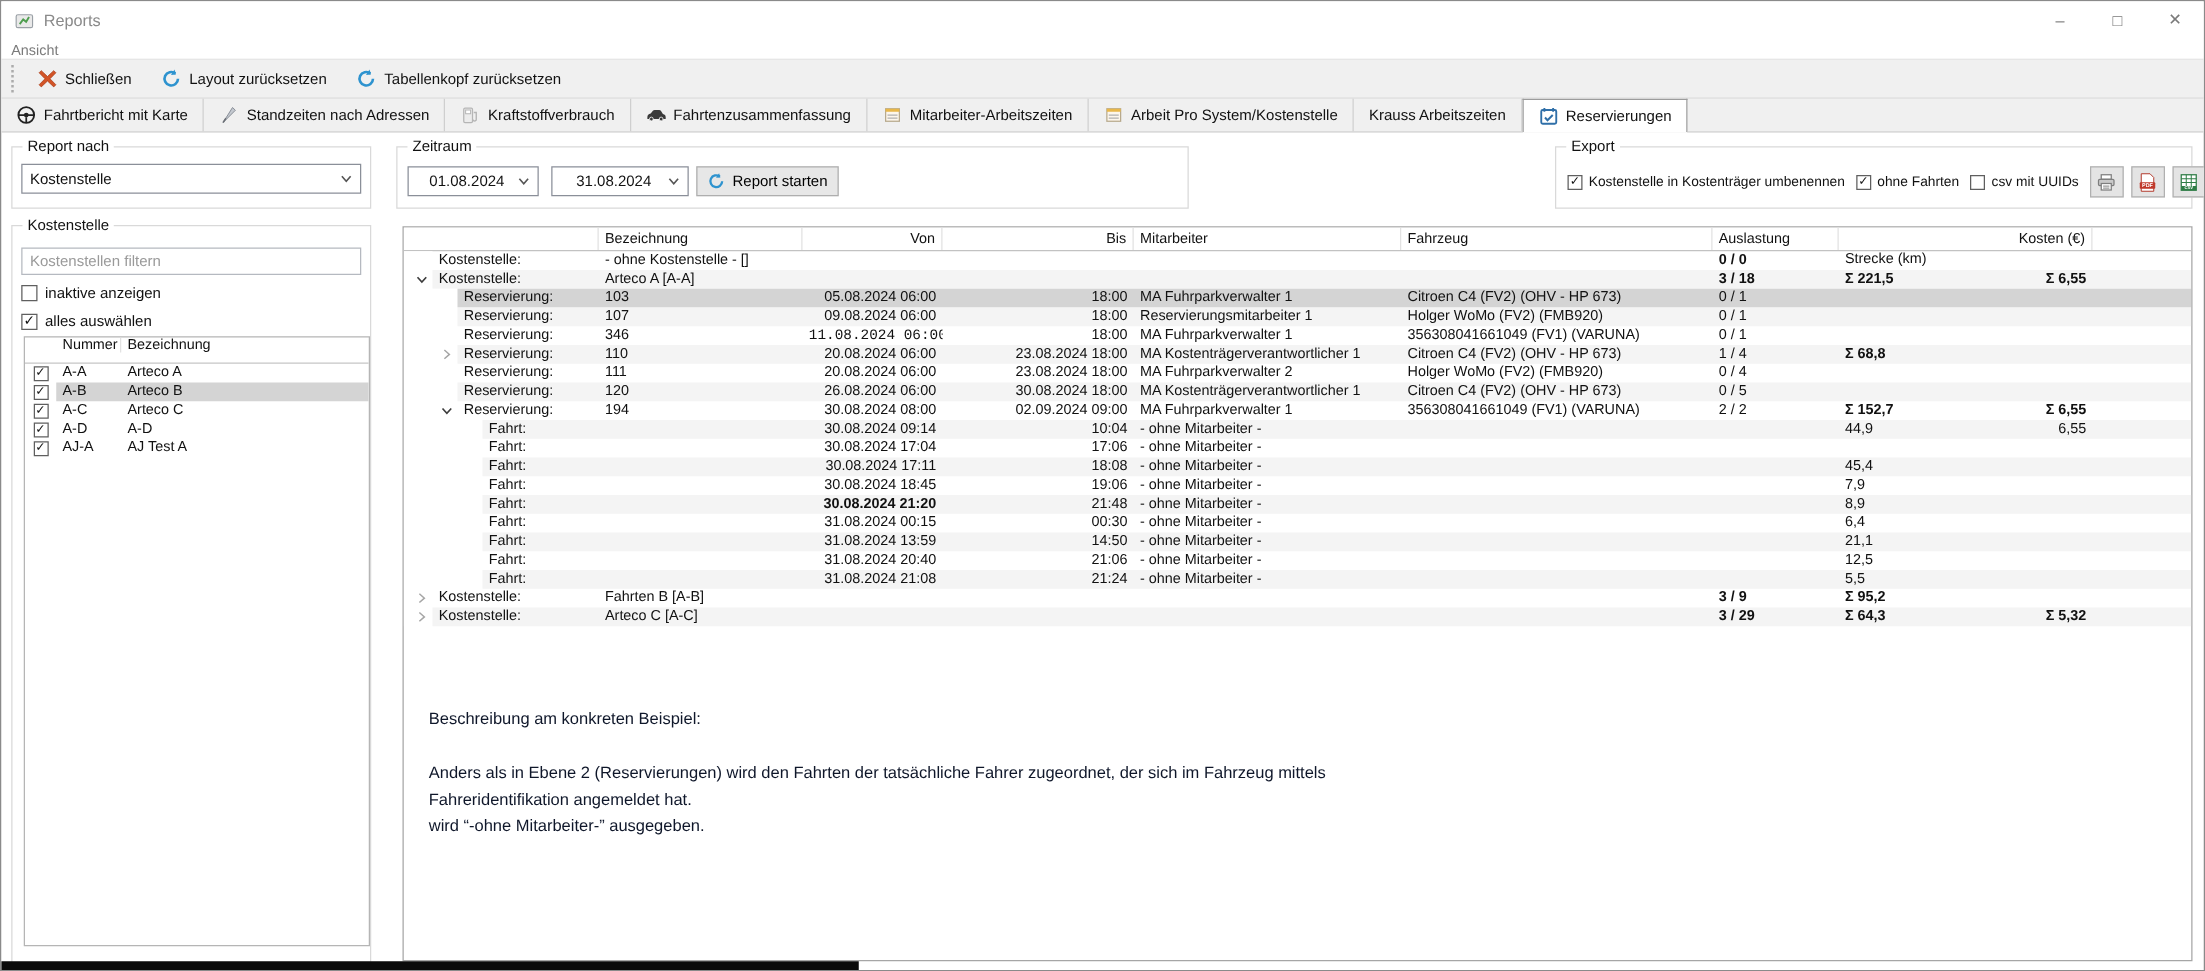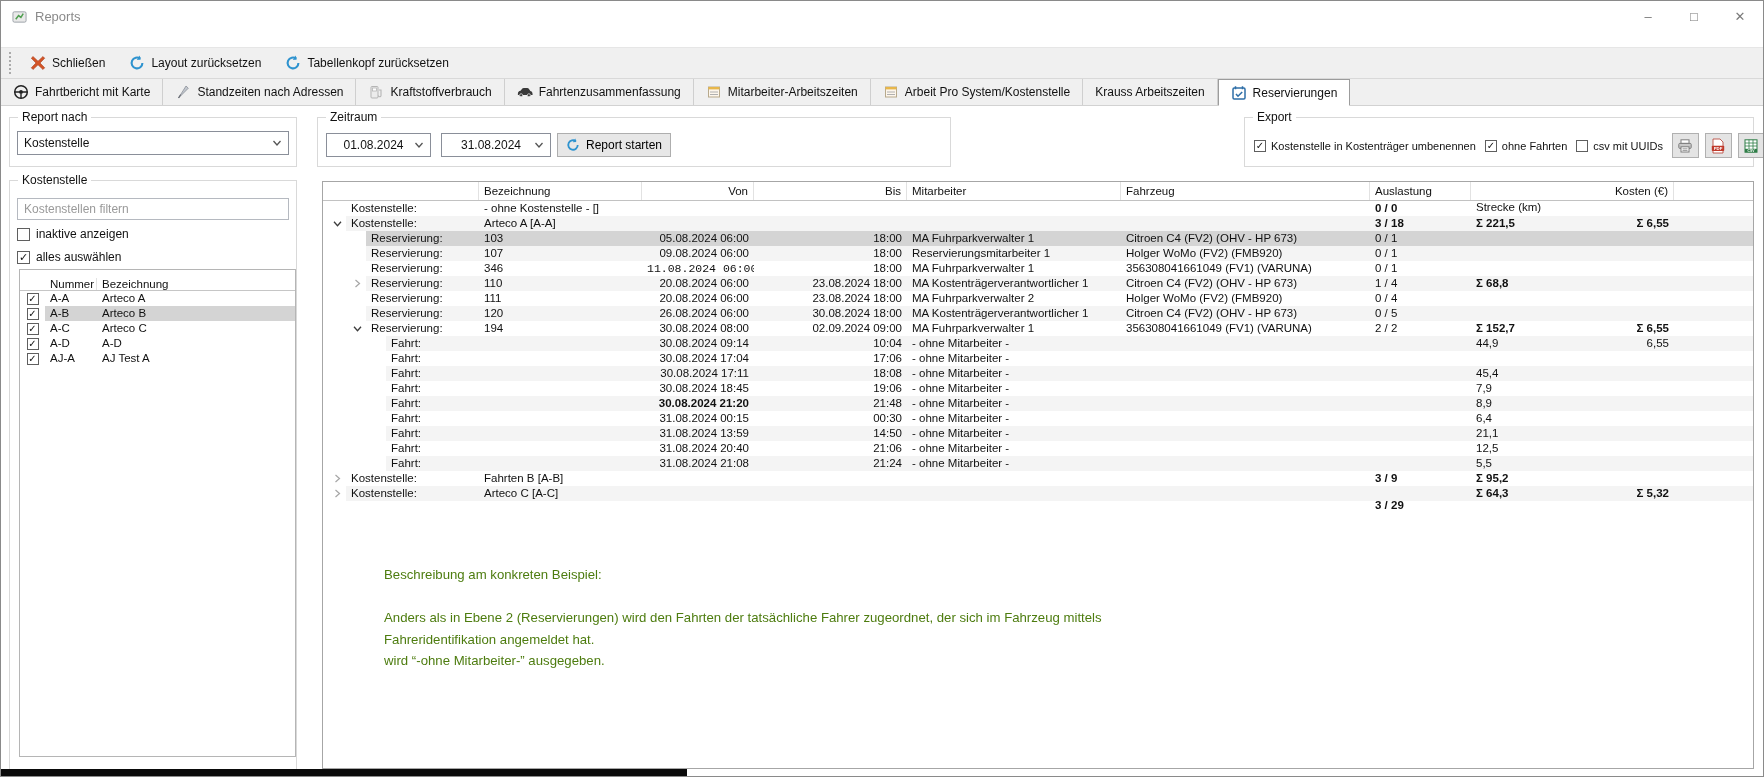--- a/index.html
+++ b/index.html
@@ -53,21 +53,21 @@
   .cb{width:13px;height:13px;border:1px solid #5f5f5f;background:#fff;display:inline-flex;
       align-items:center;justify-content:center;font-size:11px;line-height:1;color:#111;
       box-sizing:border-box;flex:0 0 auto;}
   .cb.small{width:12px;height:12px;font-size:10px;}
   .pushbtn{position:absolute;display:flex;align-items:center;justify-content:center;gap:6px;
            background:#e7e7e7;border:1px solid #aeaeae;font-size:12px;height:24px;
            box-sizing:border-box;padding:0 8px;font-family:inherit;}
   
   .slist{position:absolute;left:18px;top:268px;width:277px;height:488px;border:1px solid #b5b5b5;
          background:#fff;font-size:11.5px;box-sizing:border-box;overflow:hidden;}
-  .shead{display:flex;height:20px;border-bottom:1px solid #c6c6c6;align-items:flex-end;}
+  .shead{display:flex;height:20px;border-bottom:1px solid #c6c6c6;align-items:flex-start;}
   .shc{display:flex;align-items:center;padding:0 5px;border-right:1px solid #e2e2e2;box-sizing:border-box;}
   .srow{display:flex;height:15px;align-items:stretch;}
   .scb{width:25px;display:flex;align-items:center;justify-content:center;flex:0 0 auto;}
   .srest{flex:1;display:flex;align-items:center;}
   .srow.sel .srest{background:#d4d4d4;}
   .scell{padding:0 5px;white-space:nowrap;overflow:hidden;box-sizing:border-box;line-height:15px;}
   .sn{width:52px;flex:0 0 auto;}
   .sb2{flex:1;}
   
   .xbtn{width:27px;height:25px;background:#e4e4e4;border:1px solid #b0b0b0;display:flex;
@@ -77,30 +77,30 @@
           background:#fff;font-size:11.5px;box-sizing:border-box;overflow:hidden;}
   .thead{display:flex;height:18px;border-bottom:1px solid #c2c2c2;align-items:stretch;background:#fff;}
   .hc{display:flex;align-items:center;padding:0 5px;border-right:1px solid #e2e2e2;
       box-sizing:border-box;white-space:nowrap;}
   .hc.r{justify-content:flex-end;}
   .hc.fill{flex:1;border-right:none;}
   .trow{display:flex;height:15px;align-items:stretch;}
   .indent{background:#fff;display:flex;align-items:center;justify-content:flex-end;flex:0 0 auto;}
   .expi{width:9px;height:9px;margin-right:4px;}
   .expi svg{width:100%;height:100%;display:block;}
-  .rowbody{flex:1;display:flex;align-items:flex-start;min-width:0;}
+  .rowbody{flex:1;display:flex;align-items:flex-end;min-width:0;}
   .trow.stripe .rowbody{background:#f4f4f4;}
   .trow.sel .rowbody{background:#d4d4d4;}
   .cell{padding:0 5px;white-space:nowrap;overflow:hidden;box-sizing:border-box;line-height:15px;
         flex:0 0 auto;}
   .cell.r{text-align:right;}
   .cell.b{font-weight:bold;}
   .cfill{flex:1;}
   
-  .desc{position:absolute;left:20px;top:382px;font-size:13.2px;line-height:21.5px;color:#4d7c0f;margin-left:41px;}
+  .desc{position:absolute;left:20px;top:382px;font-size:13.2px;line-height:21.5px;color:#0f172a;}
   
   .blackbar{position:absolute;left:0;top:768px;width:686px;height:9px;background:#0a0a0a;z-index:5;}
 </style>
 </head>
 <body>
 
 <div class="app">
 
   <div class="titlebar">
     <span class="appicon">
@@ -110,20 +110,23 @@
         </svg>
     </span>
     <span class="wtitle">Reports</span>
     <div class="winctl">
       <span class="winbtn">–</span>
       <span class="winbtn">□</span>
       <span class="winbtn">✕</span>
     </div>
   </div>
 
+  <div class="menubar">
+    <span class="menuitem">Ansicht</span>
+  </div>
 
   <div class="toolbar">
     <span class="grip"></span>
     <button class="tbtn">
       <span class="icon16">
           <svg viewBox="0 0 16 16">
             <path d="M3 1.5 8 6.2 13 1.5 14.7 3.2 10 8l4.7 4.8-1.7 1.7L8 9.8l-5 4.7-1.7-1.7L6 8 1.3 3.2Z" fill="#d35427" stroke="#a93d1a" stroke-width="0.6"></path>
           </svg>
         </span>
       <span>Schließen</span>

